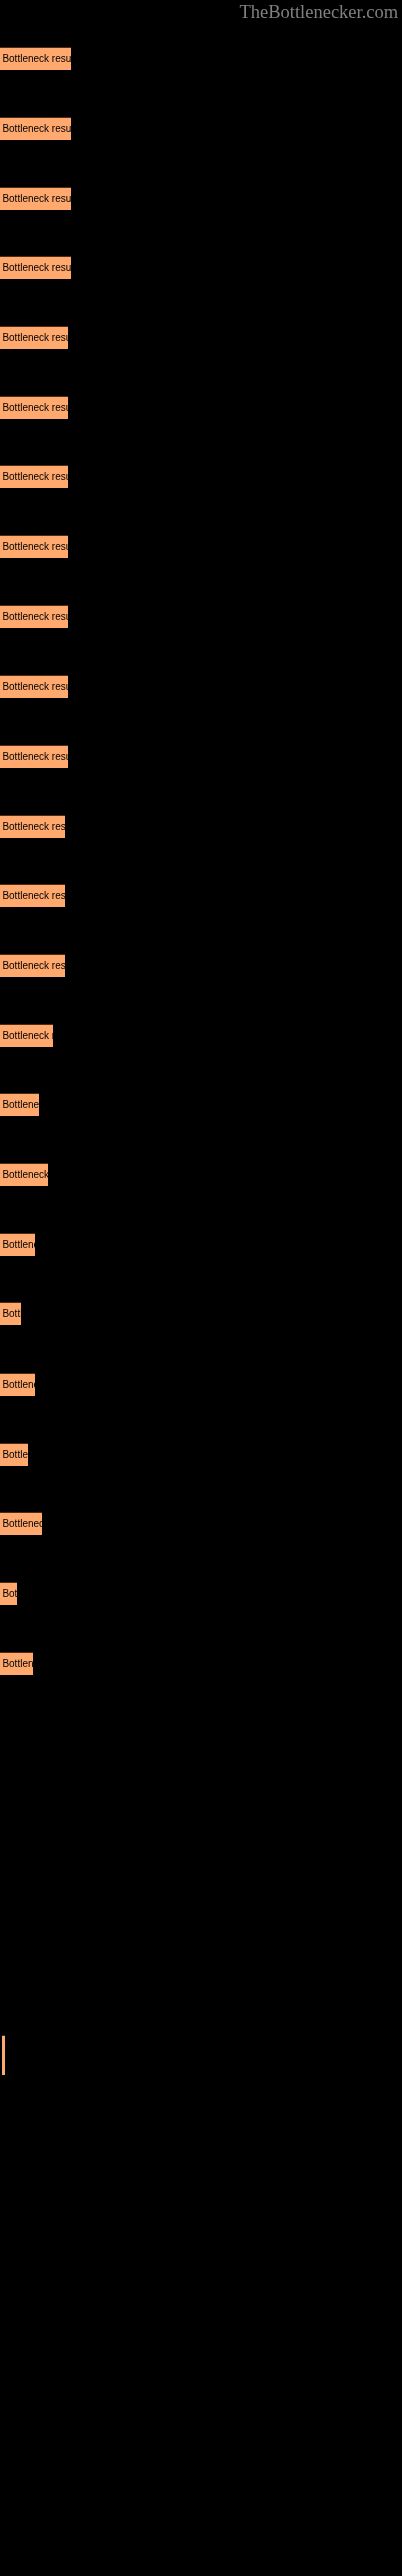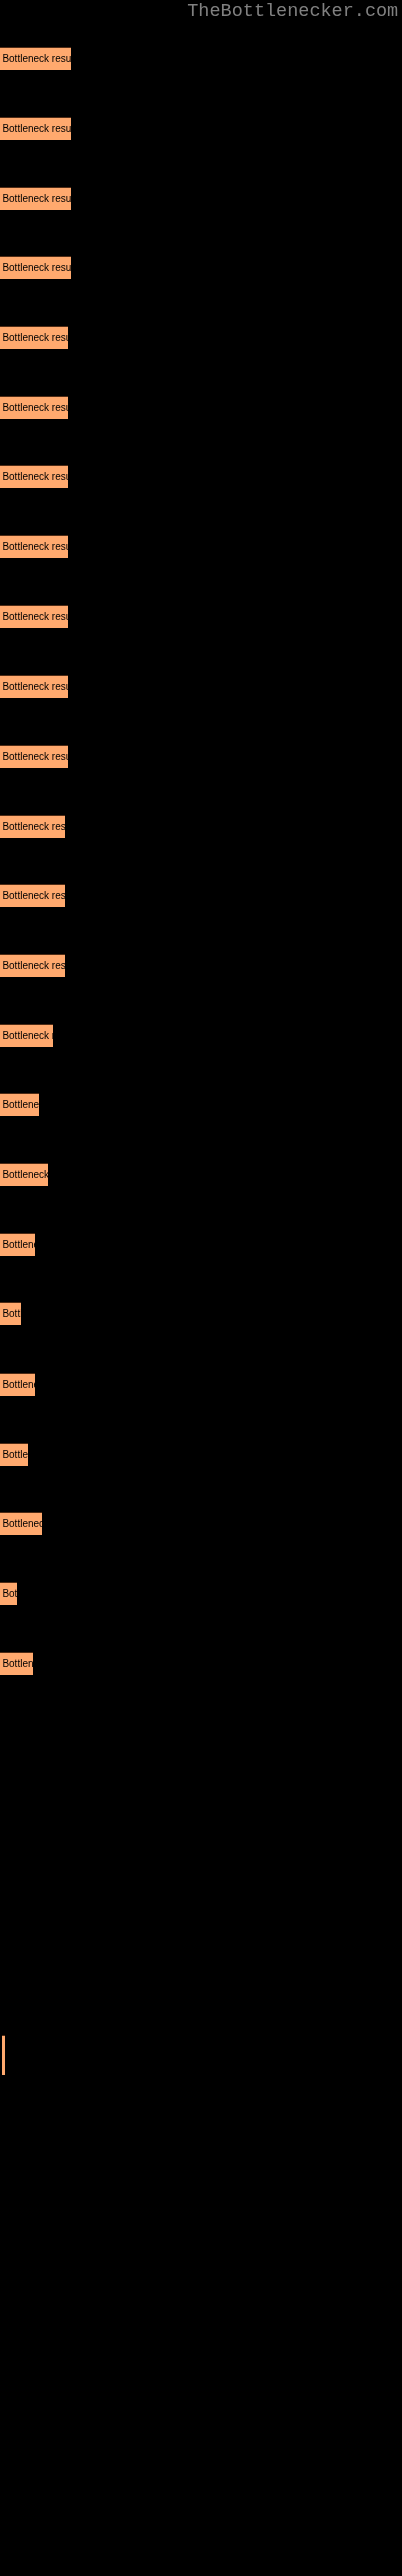--- a/index.html
+++ b/index.html
@@ -20,21 +20,21 @@
     top: 0px;
     left: 0px;
     width: 403px;
     text-align: right;
     padding-right: 4.8px;
     box-sizing: border-box;
     color: #808080;
     font-size: 18.5px;
     line-height: 24px;
     letter-spacing: 0px;
-    font-family: Liberation Mono, monospace;
+    font-family: Liberation Serif, serif;
     white-space: nowrap;
   }
 
   .chart-area {
     position: absolute;
     top: 0;
     left: 0;
     width: 403px;
     height: 2576px;
   }

